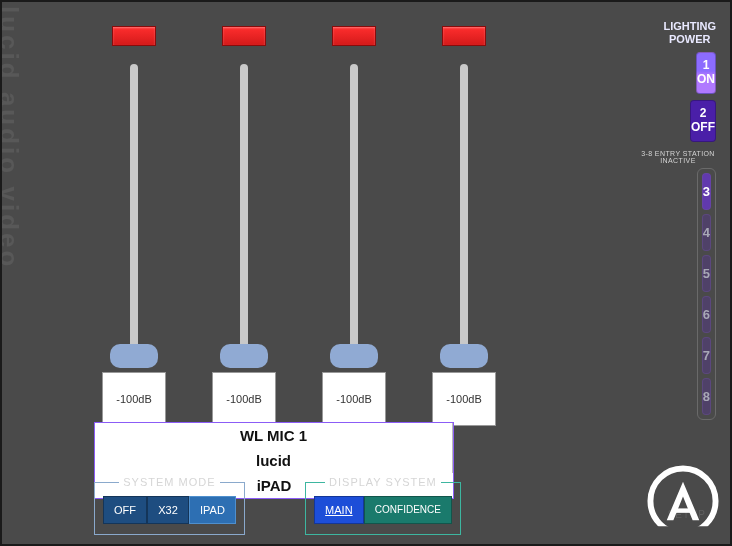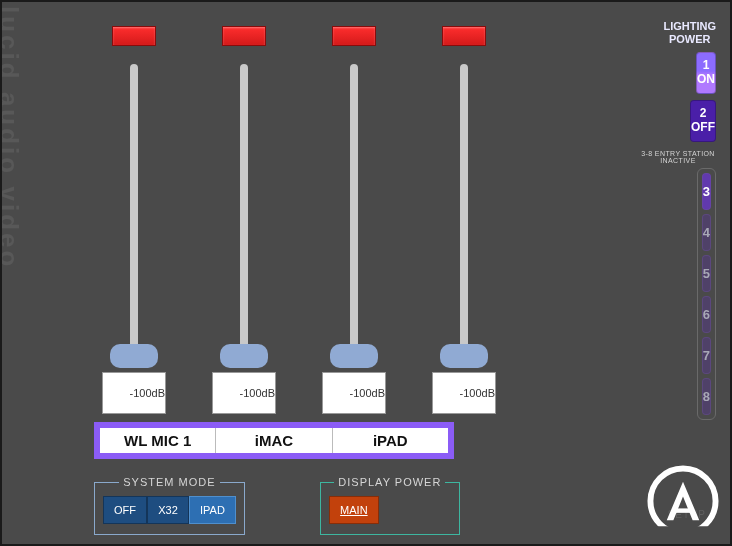--- a/index.html
+++ b/index.html
@@ -67,53 +67,54 @@
     height: 24px;
     background: #90aad3;
     border-radius: 10px;
     cursor: pointer;
   }
   .db-readout {
     width: 64px;
     background: #ffffff;
     color: #333;
     font-size: 11px;
-    text-align: right;
+    text-align: center;
     margin-top: 8px;
-    padding: 14px 0;
+    padding: 20px 0;
     border: 1px solid #999;
   }
 
   .ch-labels {
     position: absolute;
     left: 92px;
     top: 420px;
     width: 360px;
     background: #ffffff;
-    border: 6px solid #8b5cf6;
-    display: flex;
+    border: 1px solid #8b5cf6;
+    display: flex;
+    flex-direction: column;
   }
   .ch-label {
     flex: 1;
     text-align: center;
     color: #111;
     font-weight: bold;
     font-size: 15px;
     padding: 4px 0;
     border-right: 1px solid #bbb;
   }
   .ch-label:last-child { border-right: none; }
 
   
   .bottom-row {
     position: absolute;
     left: 92px;
     top: 474px;
     display: flex;
-    gap: 75px;
+    gap: 60px;
   }
   fieldset {
     border: 1px solid #8aa9cc;
     padding: 8px 8px 10px 8px;
     min-width: 140px;
   }
   fieldset.display { border-color: #3db6a0; }
   legend {
     color: #d6d6d6;
     font-size: 11px;
@@ -127,21 +128,21 @@
     font-size: 11px;
     padding: 7px 10px;
     text-align: center;
     border: 1px solid rgba(0,0,0,0.3);
     cursor: pointer;
     white-space: nowrap;
   }
   .mode-btn { background: #1e4d80; min-width: 42px; }
   .mode-btn.sel { background: #2d6fb3; border-color: #4f8fcd; }
   .disp-btn { background: #1a7a6c; min-width: 50px; }
-  .disp-btn.sel { background: #c2410c; text-decoration: underline; }
+  .disp-btn.sel { background: #1d4ed8; text-decoration: underline; }
   fieldset.display .disp-btn + .disp-btn { font-size: 10px; }
 
   
   .scenes {
     position: absolute;
     right: 14px;
     top: 18px;
     width: 76px;
     display: flex;
     flex-direction: column;
@@ -250,38 +251,39 @@
     <div class="mute-light"></div>
     <div class="fader-track">
       <div class="fader-knob"></div>
     </div>
     <div class="db-readout">-100dB</div>
   </div>
 </div>
 
 <div class="ch-labels">
   <div class="ch-label">WL MIC 1</div>
-  <div class="ch-label">iMAC</div>
+  <div class="ch-label">lucid</div>
   <div class="ch-label">iPAD</div>
 </div>
 
 <div class="bottom-row">
   <fieldset>
     <legend>SYSTEM MODE</legend>
     <div class="btn-row">
       <div class="mode-btn">OFF</div>
       <div class="mode-btn">X32</div>
       <div class="mode-btn sel">IPAD</div>
     </div>
   </fieldset>
 
   <fieldset class="display">
-    <legend>DISPLAY POWER</legend>
+    <legend>DISPLAY SYSTEM</legend>
     <div class="btn-row">
       <div class="disp-btn sel">MAIN</div>
+      <div class="disp-btn">CONFIDENCE</div>
     </div>
   </fieldset>
 </div>
 
 <div class="scenes">
   <div class="scenes-title">
     <span>LIGHTING</span><br>
     <span>POWER</span>
   </div>
   <div class="scene-btn scene-on">

